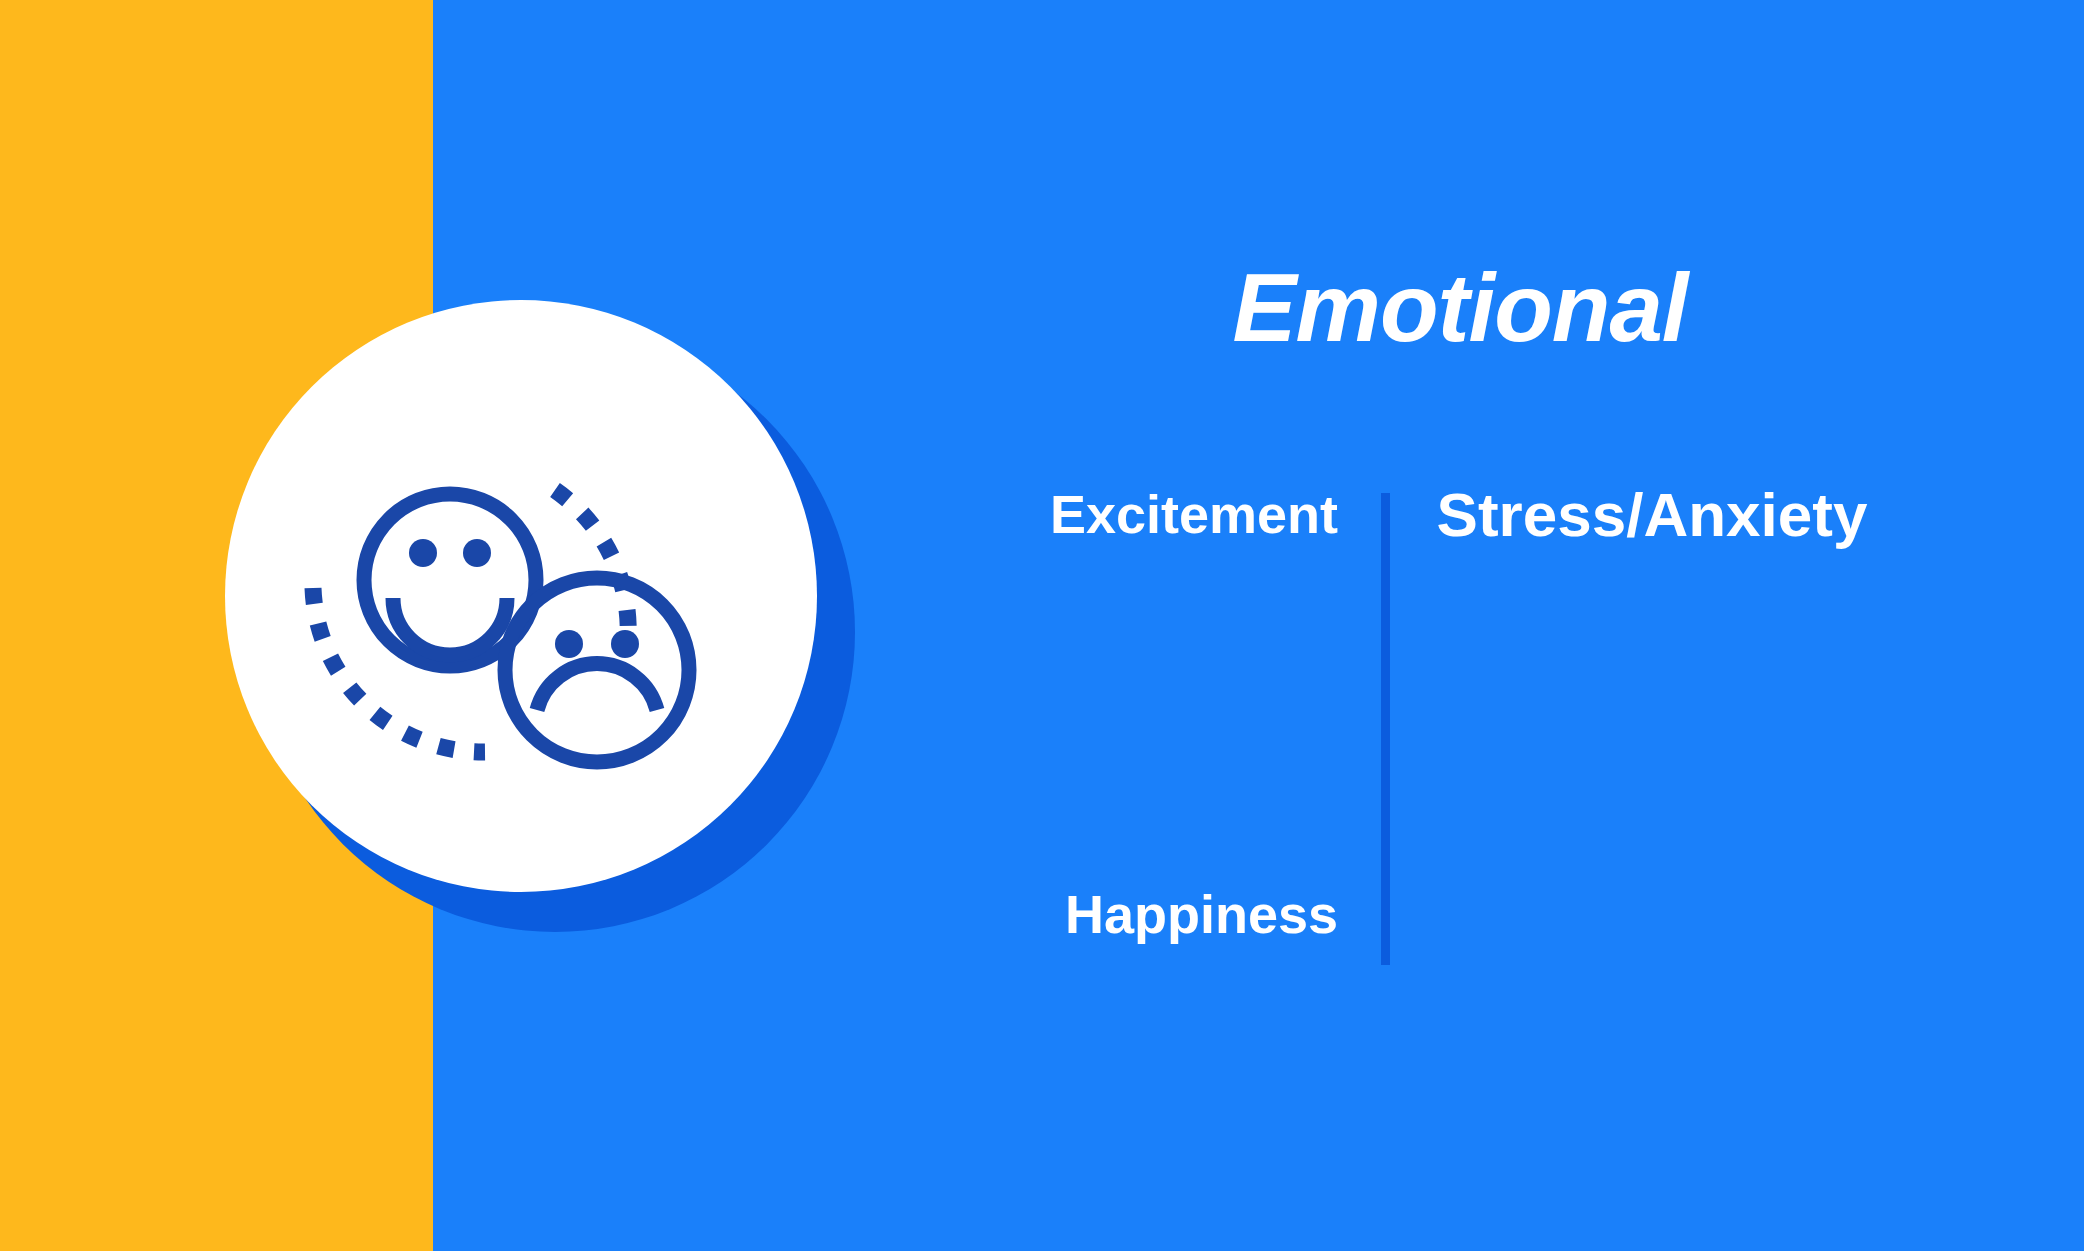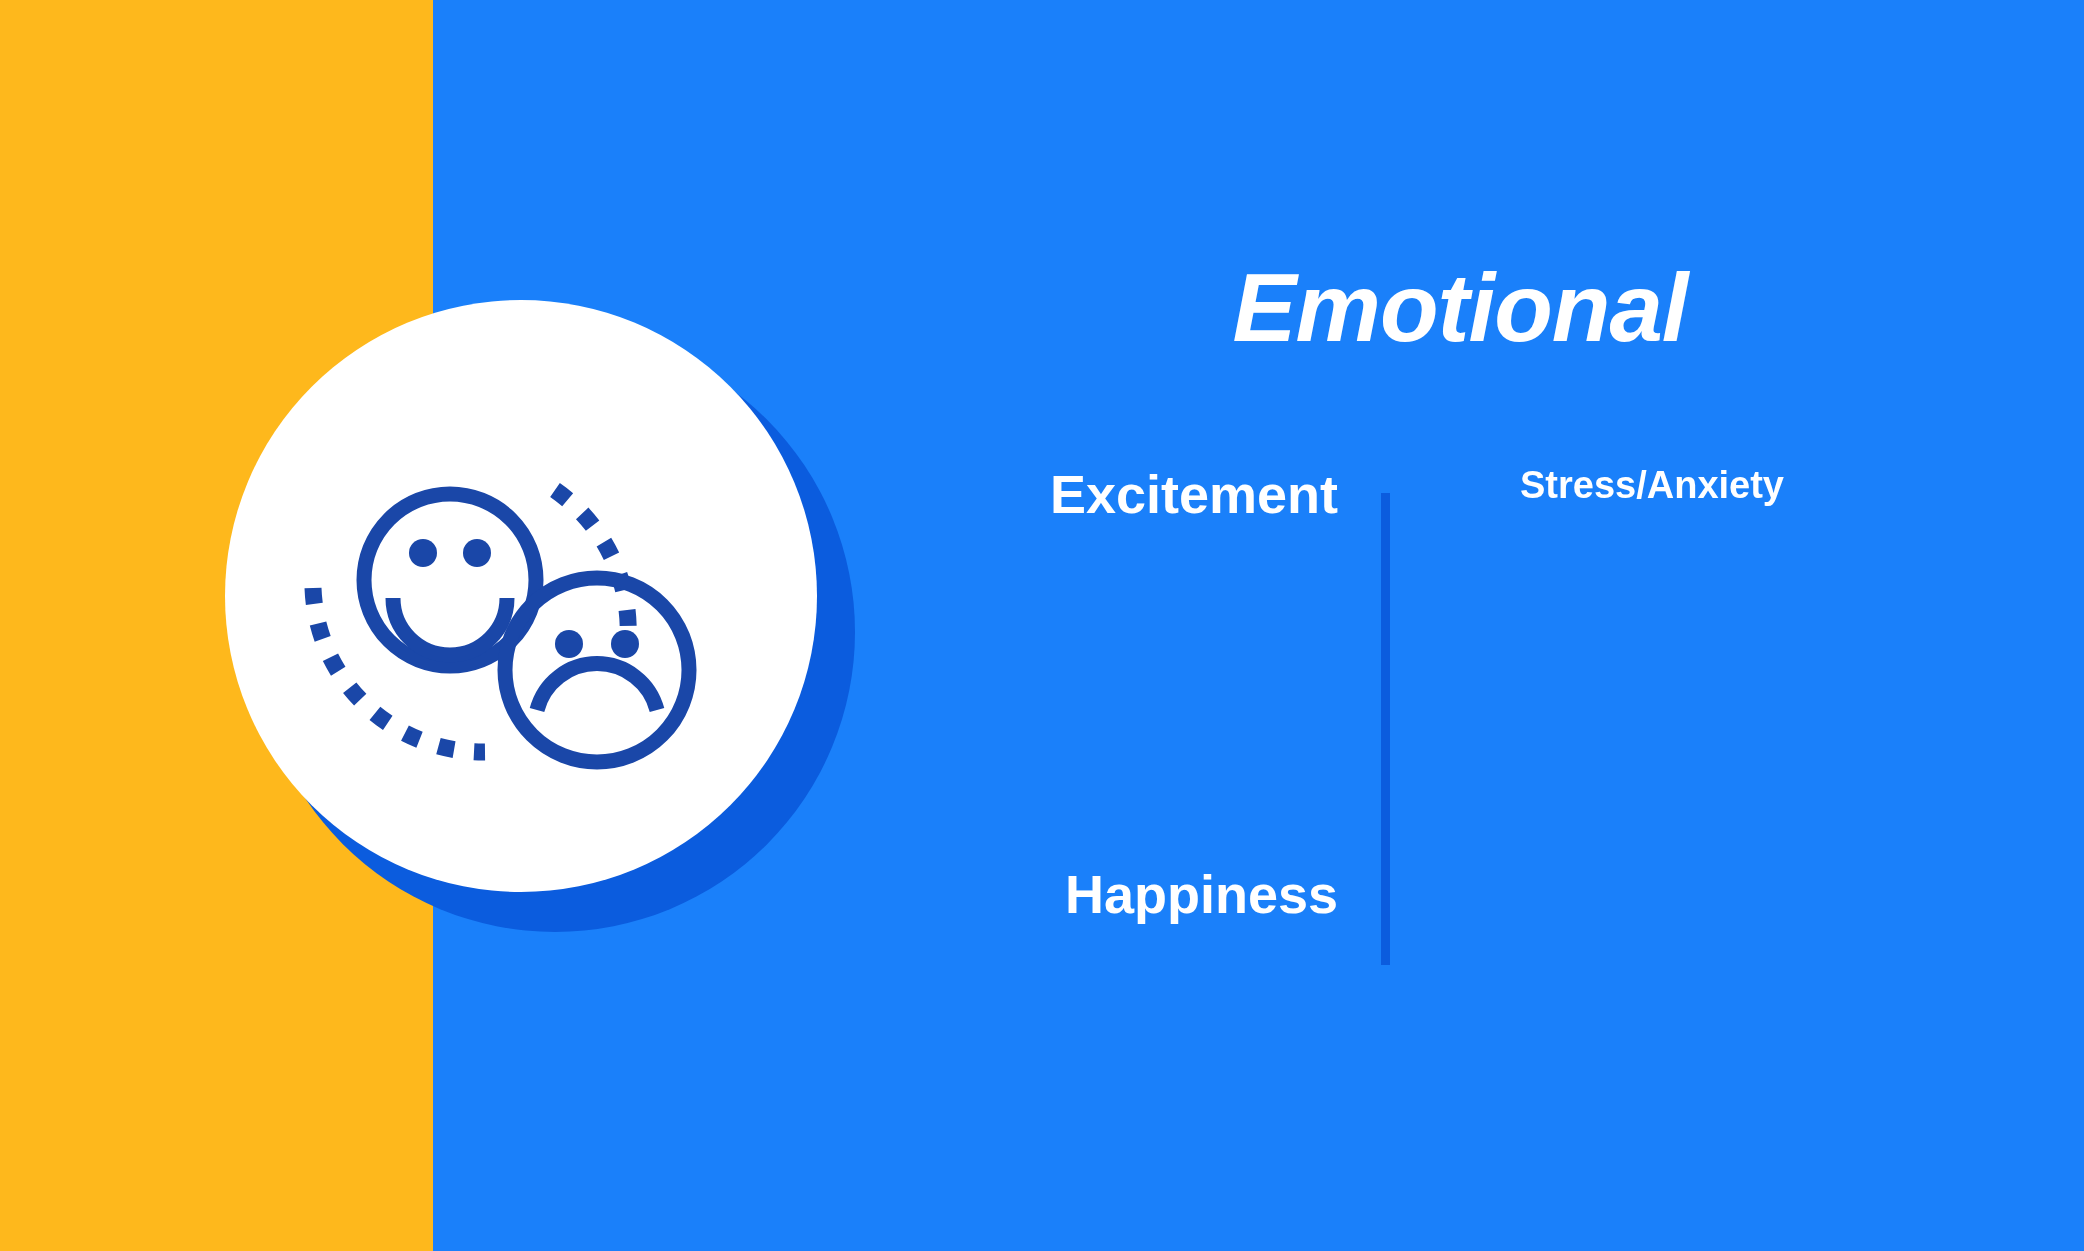--- a/index.html
+++ b/index.html
@@ -106,20 +106,21 @@
     width: 9px;
     height: 472px;
     background: #0b5cde;
   }
   .pair-row {
     position: absolute;
     left: 0;
     width: 920px;
     height: 100px;
     display: flex;
+    align-items: center;
   }
   .pair-row.r0 { top: 0px; }
   .pair-row.r1 { top: 200px; }
   .pair-row.r2 { top: 400px; }
 
   .pair-left {
     width: 370px;
     text-align: right;
     padding-right: 32px;
     box-sizing: border-box;
@@ -128,21 +129,21 @@
     font-weight: 600;
     line-height: 1.1;
     white-space: nowrap;
   }
   .pair-right {
     width: 550px;
     text-align: center;
     padding-left: 14px;
     box-sizing: border-box;
     color: #ffffff;
-    font-size: 38px;
+    font-size: 62px;
     font-weight: 600;
     line-height: 1.1;
     white-space: nowrap;
   }
 </style>
 </head>
 <body>
 
 <div id="stage">
 

